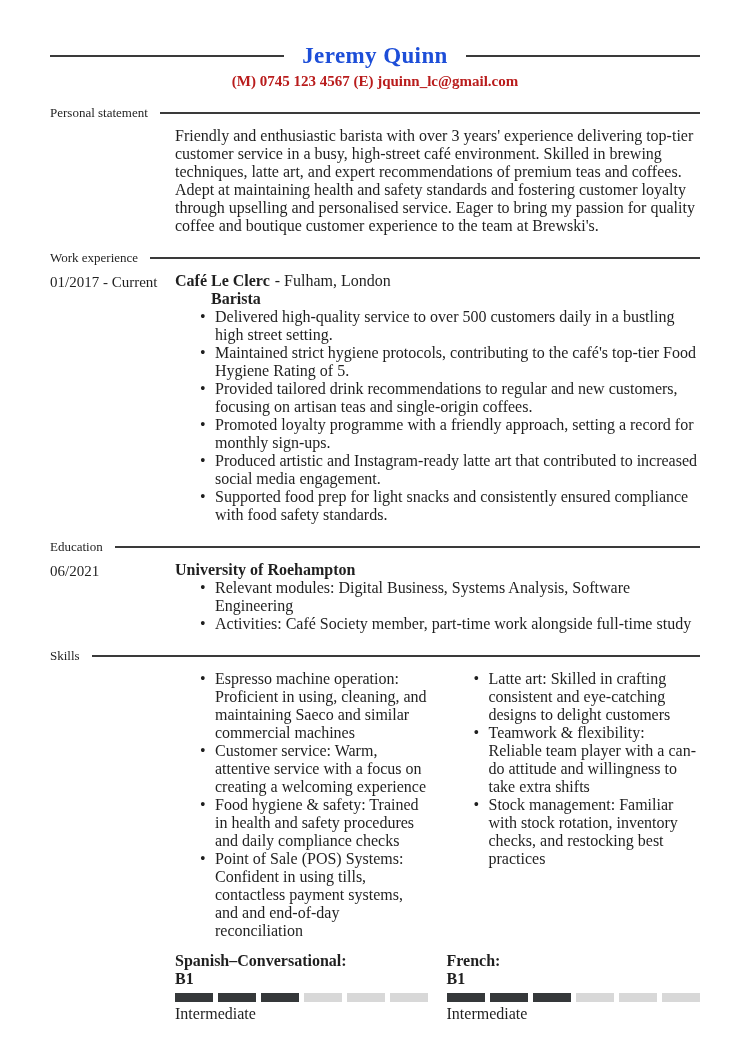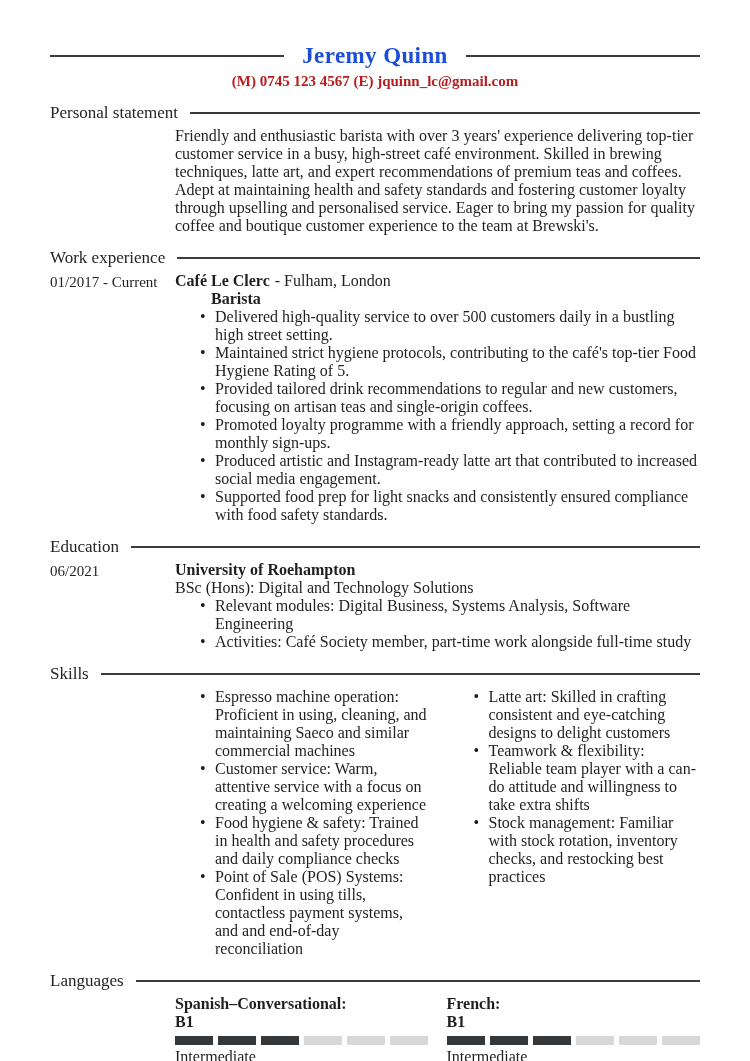--- a/index.html
+++ b/index.html
@@ -13,21 +13,21 @@
 
   
   .name-row { display:flex; align-items:center; gap:18px; }
   .rule { flex:1; height:2px; background:var(--rule,#3a3a3a); }
   h1.name { margin:0; font-size:23px; line-height:27px; font-weight:bold; color:#1d4ed8; letter-spacing:.4px; white-space:nowrap; }
   .contact { text-align:center; font-weight:bold; font-size:15px; margin-top:3px; color:#b91c1c; }
 
   
   section { margin-top:12px; }
   .sec-head { display:flex; align-items:center; gap:12px; }
-  h2.sec-title { margin:0; font-size:17px; line-height:21px; font-weight:normal; color:#242424; white-space:nowrap; }
+  h2.sec-title { margin:0; font-size:13px; line-height:21px; font-weight:normal; color:#242424; white-space:nowrap; }
   .sec-body { margin-top:4px; }
   .row { display:grid; grid-template-columns:125px 1fr; }
   .date-col { font-size:15px; padding-top:1px; }
 
   
   ul.bullets { margin:0; padding:0 0 0 25px; list-style:none; }
   ul.bullets li { position:relative; padding-left:15px; }
   ul.bullets li::before { content:"\2022"; position:absolute; left:0; top:0; }
 
   .company { font-weight:bold;margin-top:36px; }
@@ -98,21 +98,20 @@
 
   <section>
     <div class="sec-head">
       <h2 class="sec-title">Education</h2>
       <span class="rule"></span>
     </div>
     <div class="sec-body row">
       <div class="date-col">06/2021</div>
       <div>
         <div class="school">University of Roehampton</div>
-        <div class="degree">BSc (Hons): Digital and Technology Solutions</div>
         <ul class="bullets">
           <li>Relevant modules: Digital Business, Systems Analysis, Software Engineering</li>
           <li>Activities: Café Society member, part-time work alongside full-time study</li>
         </ul>
       </div>
     </div>
   </section>
 
   <section>
     <div class="sec-head">
@@ -131,24 +130,20 @@
         <ul class="bullets">
           <li>Latte art: Skilled in crafting consistent and eye-catching designs to delight customers</li>
           <li>Teamwork &amp; flexibility: Reliable team player with a can-do attitude and willingness to take extra shifts</li>
           <li>Stock management: Familiar with stock rotation, inventory checks, and restocking best practices</li>
         </ul>
       </div>
     </div>
   </section>
 
   <section>
-    <div class="sec-head">
-      <h2 class="sec-title">Languages</h2>
-      <span class="rule"></span>
-    </div>
     <div class="sec-body row">
       <div class="date-col"></div>
       <div class="lang-grid">
         <div>
           <div class="lang-head">
             <span class="lang-label">Spanish–Conversational:</span>
             <span class="lang-code">B1</span>
           </div>
           <div class="bar">
               <span class="seg seg-filled"></span>

